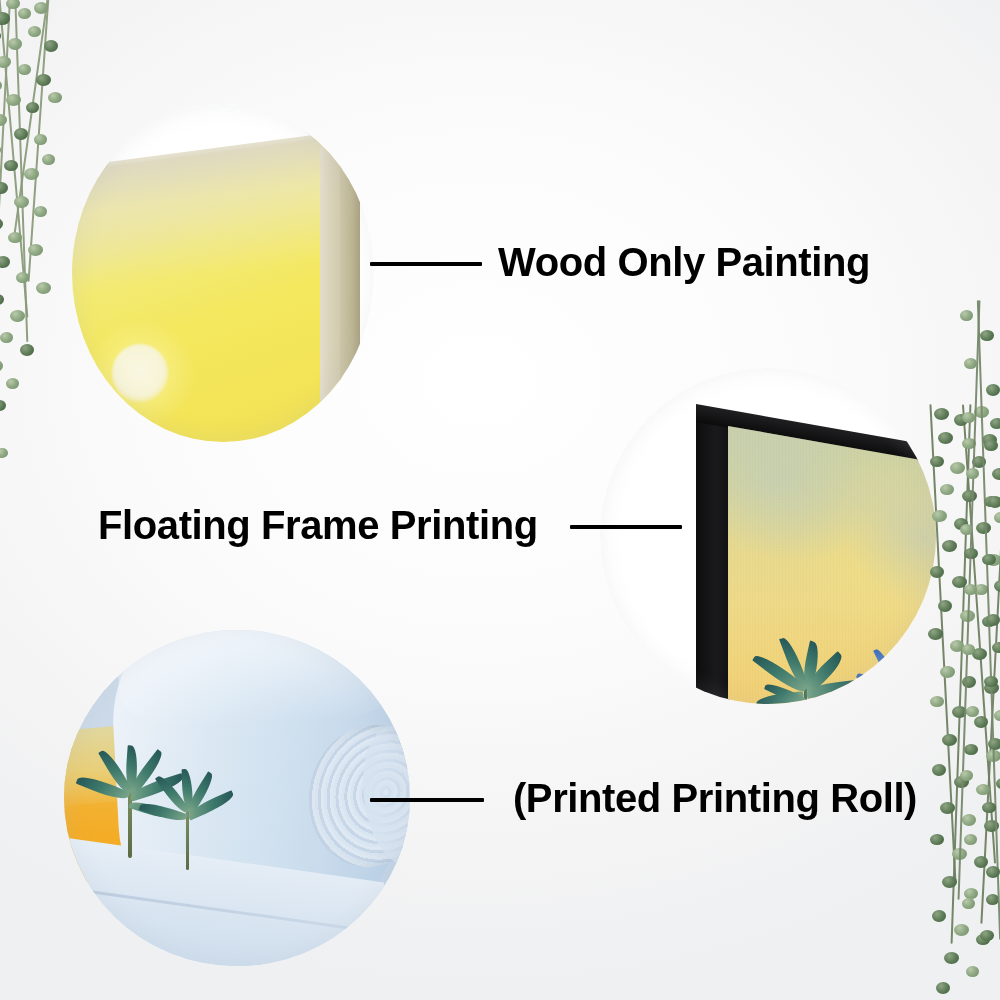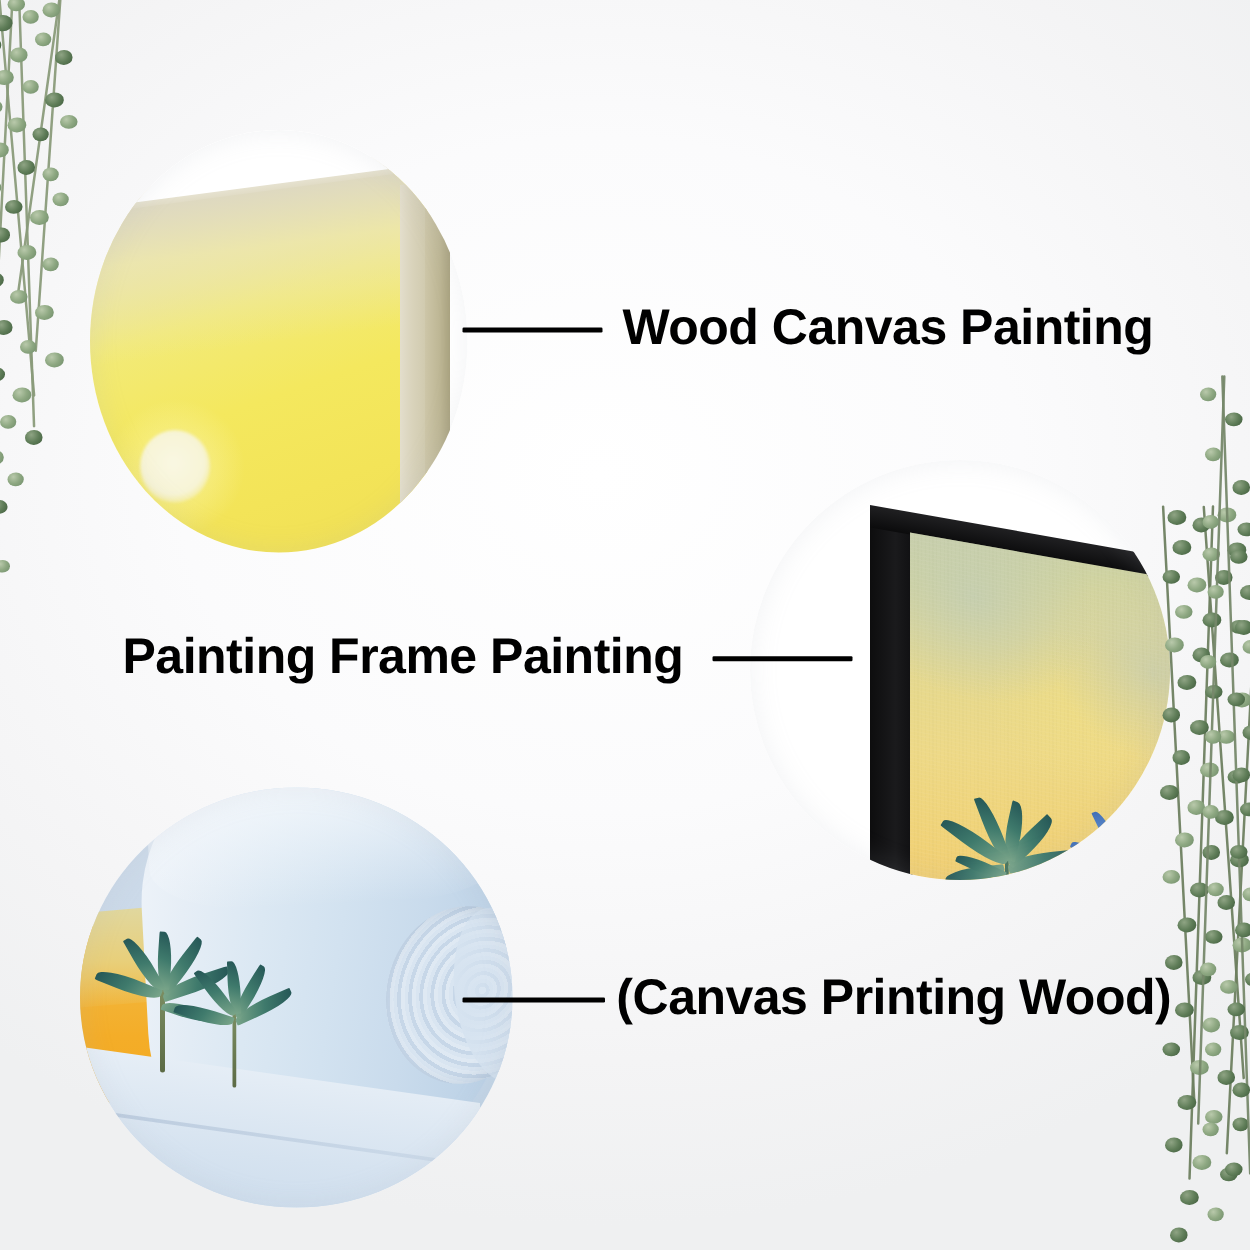--- a/index.html
+++ b/index.html
@@ -282,26 +282,26 @@
       <div class="roll-end-mask"></div>
       <div class="bottom-flap"></div>
       <div class="flap-line"></div>
     </div>
   </div>
 
   <div class="conn" id="conn1"></div>
   <div class="conn" id="conn2"></div>
   <div class="conn" id="conn3"></div>
 
-  <div class="label" id="lbl1">Wood Canvas Painting</div>
-
-  <div class="label" id="lbl2">Painting Frame Painting</div>
+  <div class="label" id="lbl1">Wood Only Painting</div>
+
+  <div class="label" id="lbl2">Floating Frame Printing</div>
 
   <div class="label" id="lbl3">
-    <div>(Canvas Printing Wood)</div>
+    <div>(Printed Printing Roll)</div>
   </div>
 
   <div class="vine" id="vine-left">
     <div class="stem" style="left:16px;top:0;height:300px;transform:rotate(3deg);"></div>
     <div class="stem" style="left:34px;top:0;height:360px;transform:rotate(-2deg);"></div>
     <div class="stem" style="left:52px;top:0;height:300px;transform:rotate(4deg);"></div>
 
     <div class="stem" style="left:44px;top:10px;height:250px;transform:rotate(8deg);"></div>
     <div class="stem" style="left:26px;top:6px;height:330px;transform:rotate(-5deg);"></div>
 

